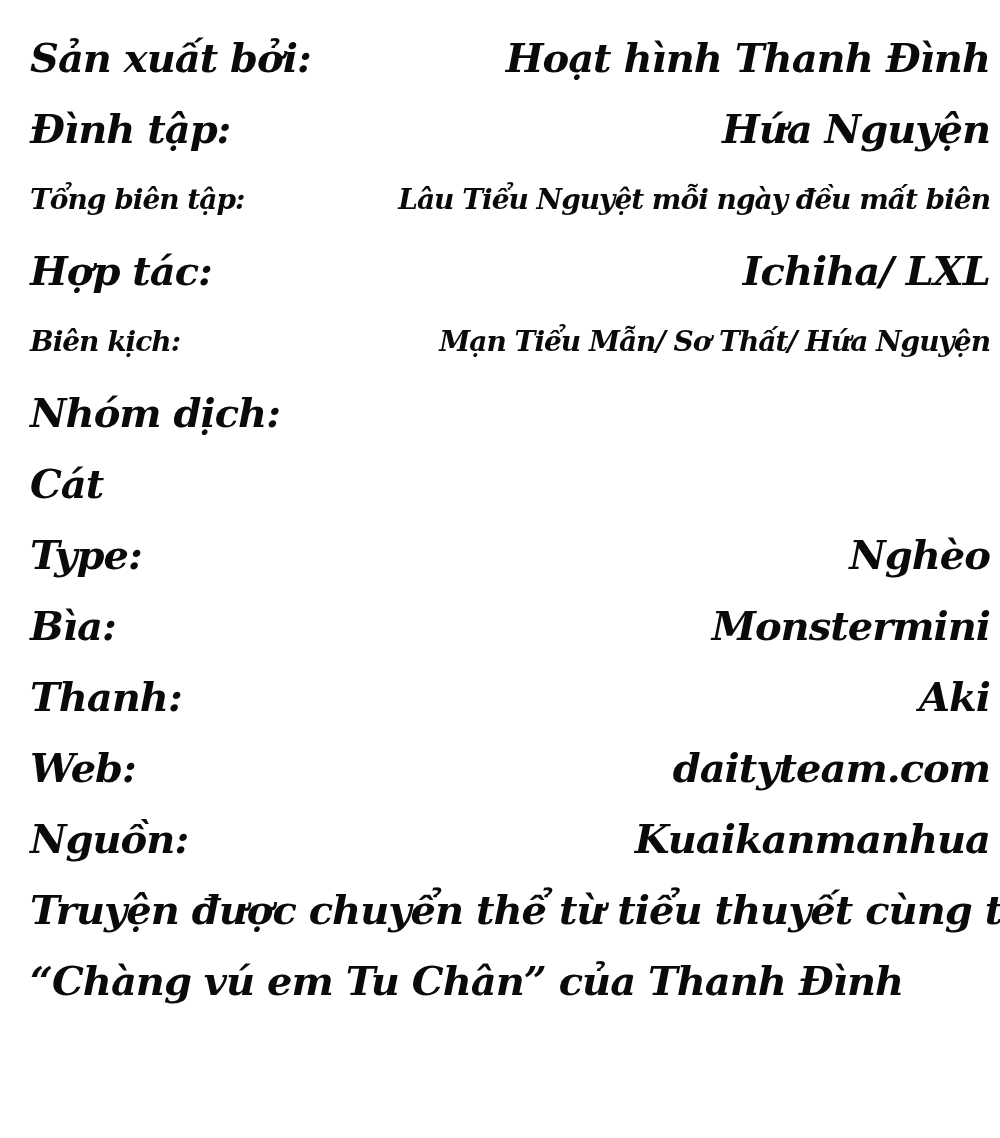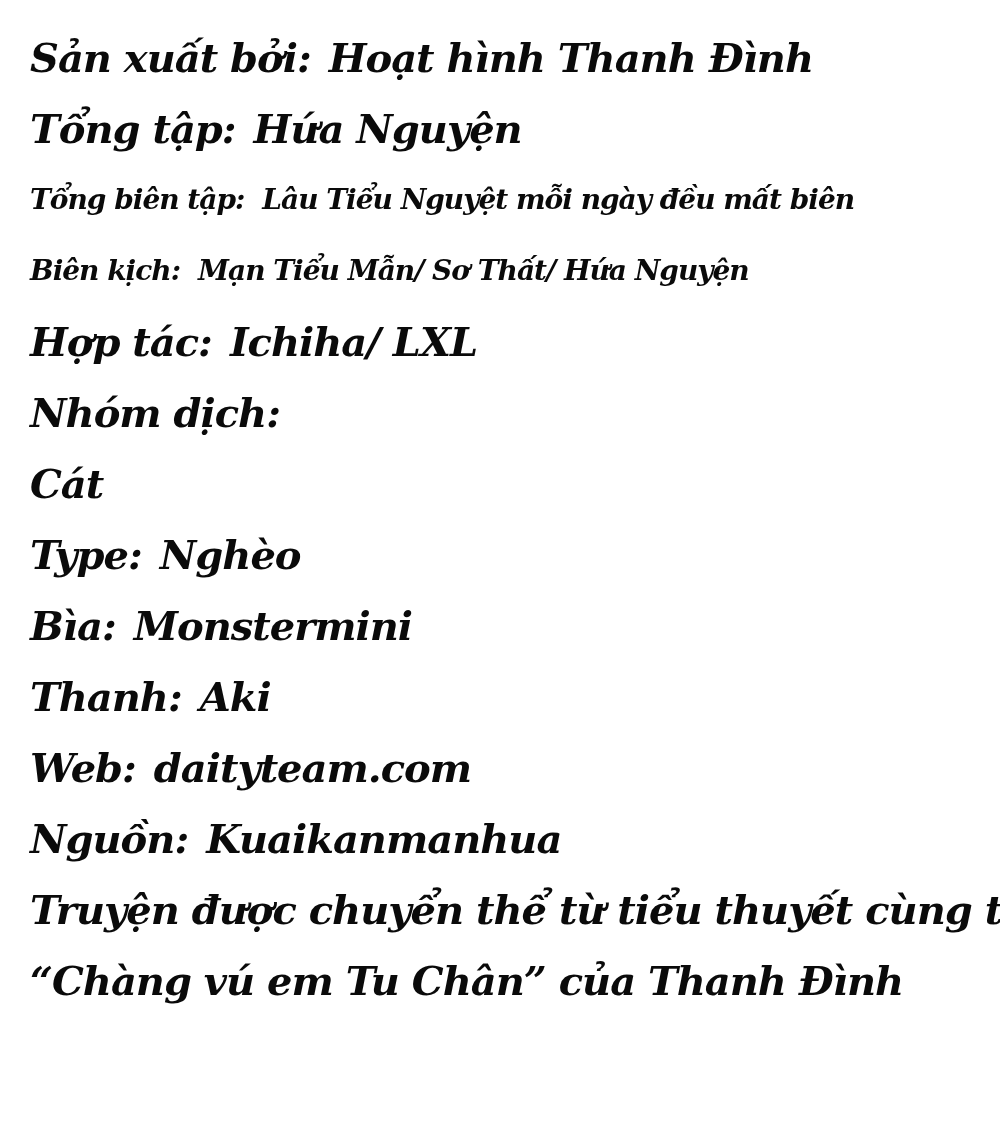--- a/index.html
+++ b/index.html
@@ -18,20 +18,21 @@
     font-weight: bold;
     color: #0a0a0a;
   }
   .line {
     height: 71px;
     display: flex;
     align-items: center;
     white-space: nowrap;
     font-size: 40px;
     letter-spacing: -1px;
+    justify-content: space-between;
   }
   .line.long {
     font-size: 28px;
   }
   .label {
     margin-right: 18px;
   }
   .value {
     display: inline-block;
   }
@@ -40,37 +41,37 @@
 <body>
 
 <div class="credits-page">
 
   <div class="line">
     <span class="label">Sản xuất bởi:</span>
     <span class="value">Hoạt hình Thanh Đình</span>
   </div>
 
   <div class="line">
-    <span class="label">Tổng tập:</span>
+    <span class="label">Đình tập:</span>
     <span class="value">Hứa Nguyện</span>
   </div>
 
   <div class="line long">
     <span class="label">Tổng biên tập:</span>
     <span class="value">Lâu Tiểu Nguyệt mỗi ngày đều mất biên</span>
   </div>
 
+  <div class="line">
+    <span class="label">Hợp tác:</span>
+    <span class="value">Ichiha/ LXL</span>
+  </div>
+
   <div class="line long">
     <span class="label">Biên kịch:</span>
     <span class="value">Mạn Tiểu Mẫn/ Sơ Thất/ Hứa Nguyện</span>
-  </div>
-
-  <div class="line">
-    <span class="label">Hợp tác:</span>
-    <span class="value">Ichiha/ LXL</span>
   </div>
 
   <div class="line">
     <span class="label">Nhóm dịch:</span>
   </div>
 
 
   <div class="line">
     <span class="value">Cát</span>
   </div>

